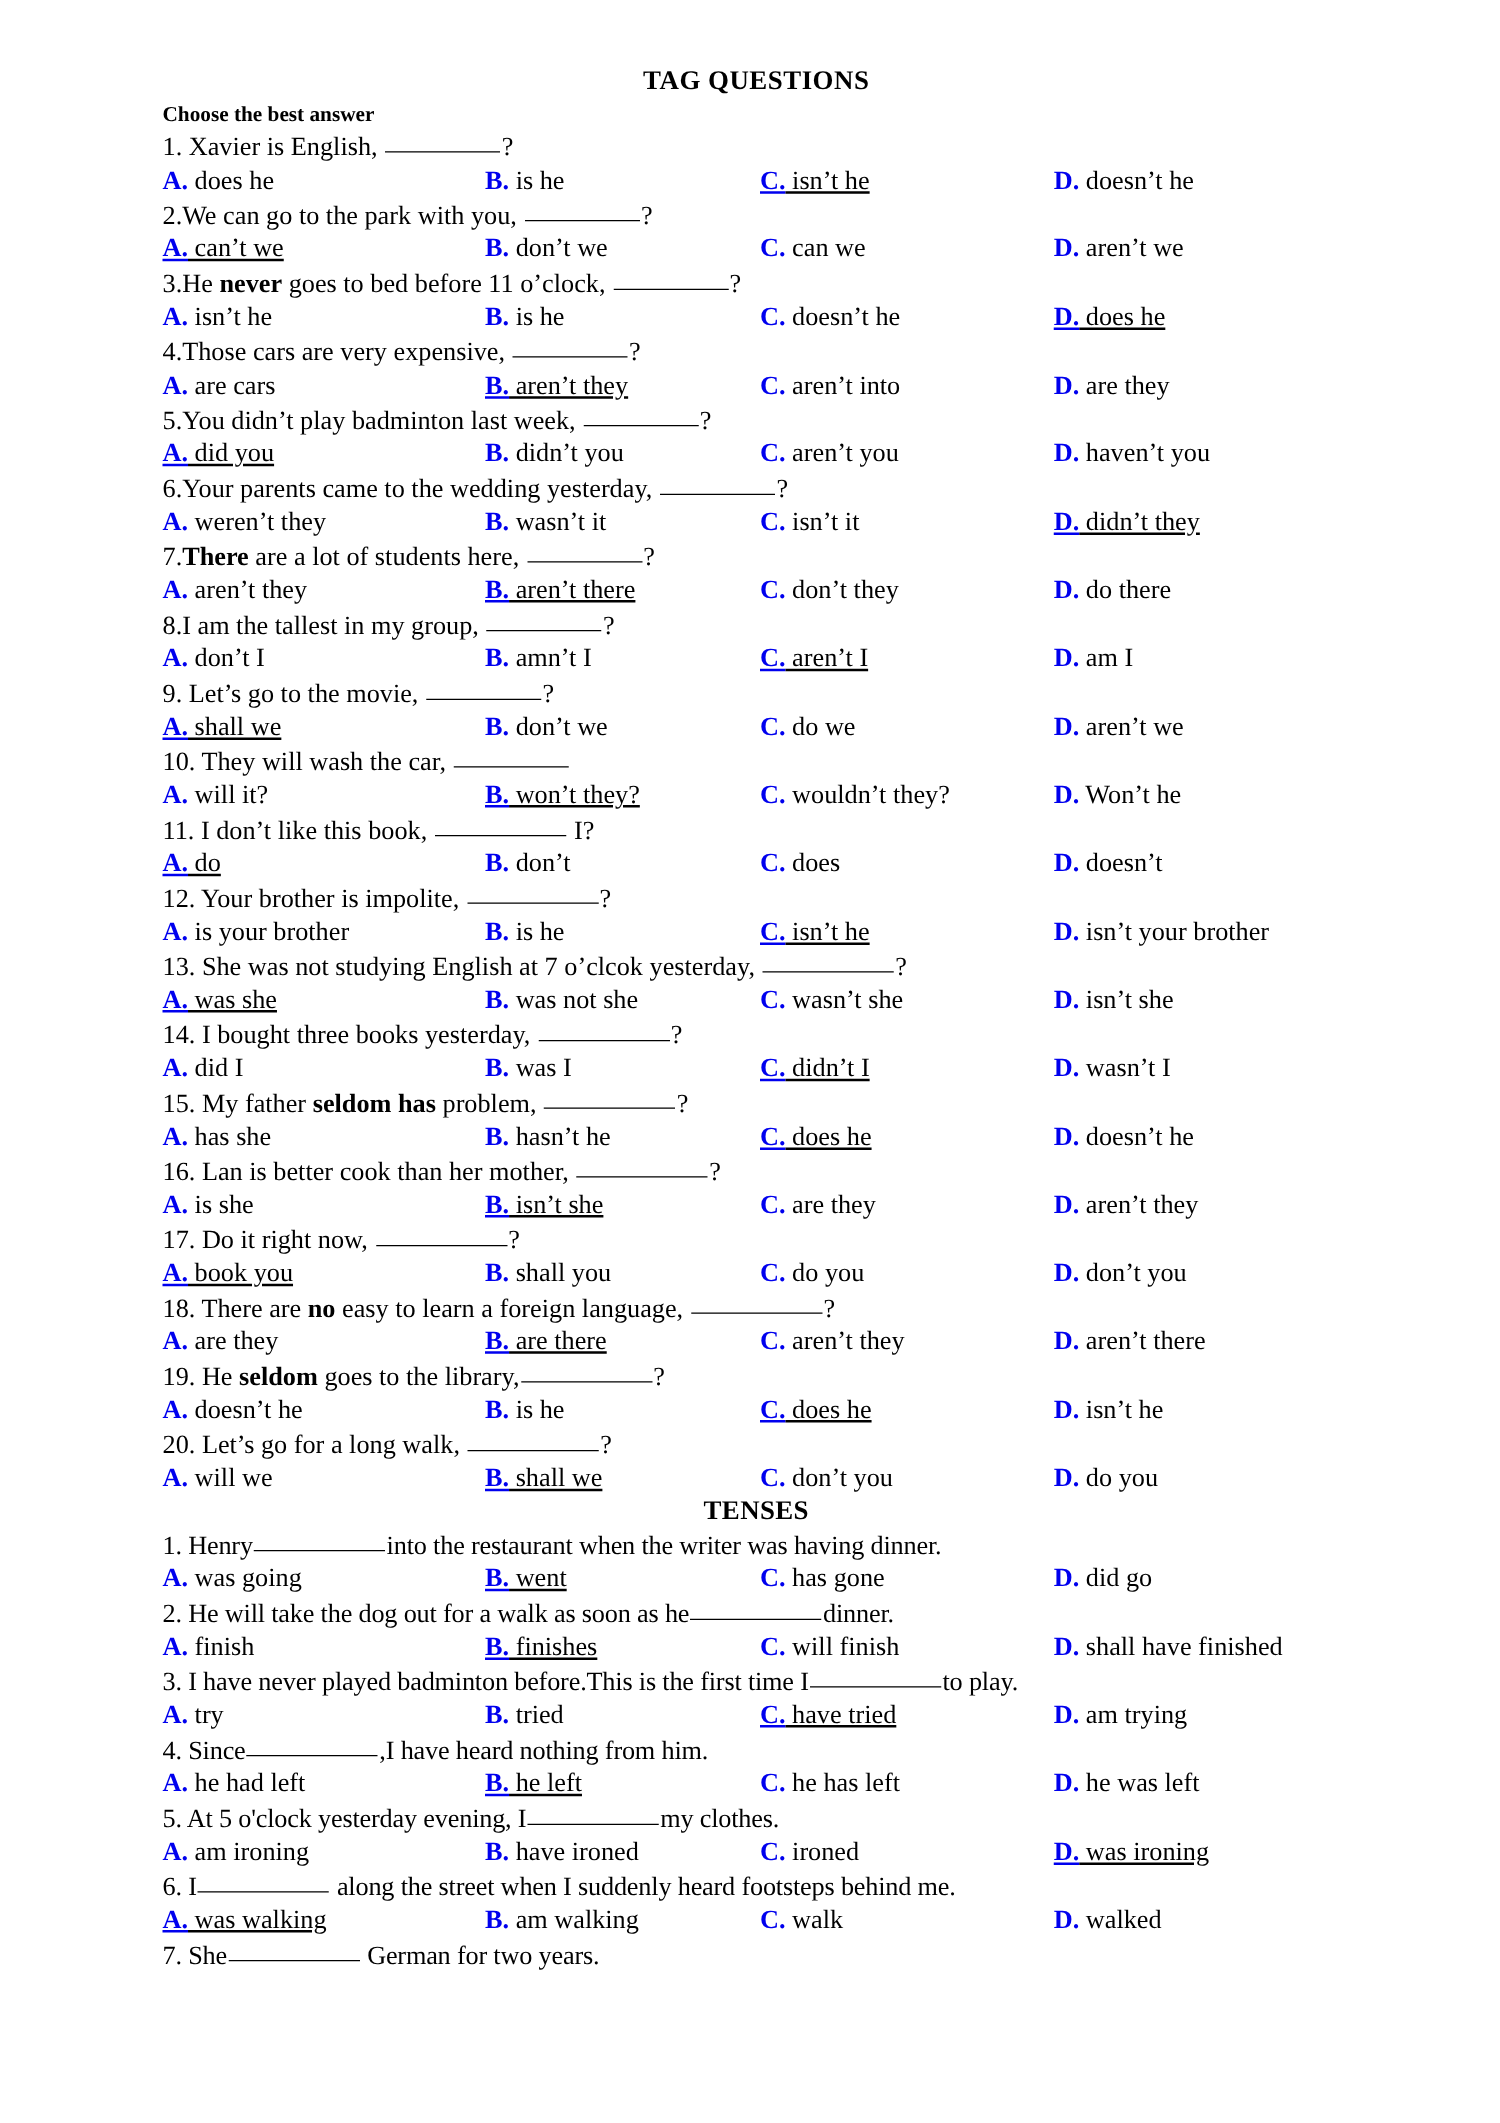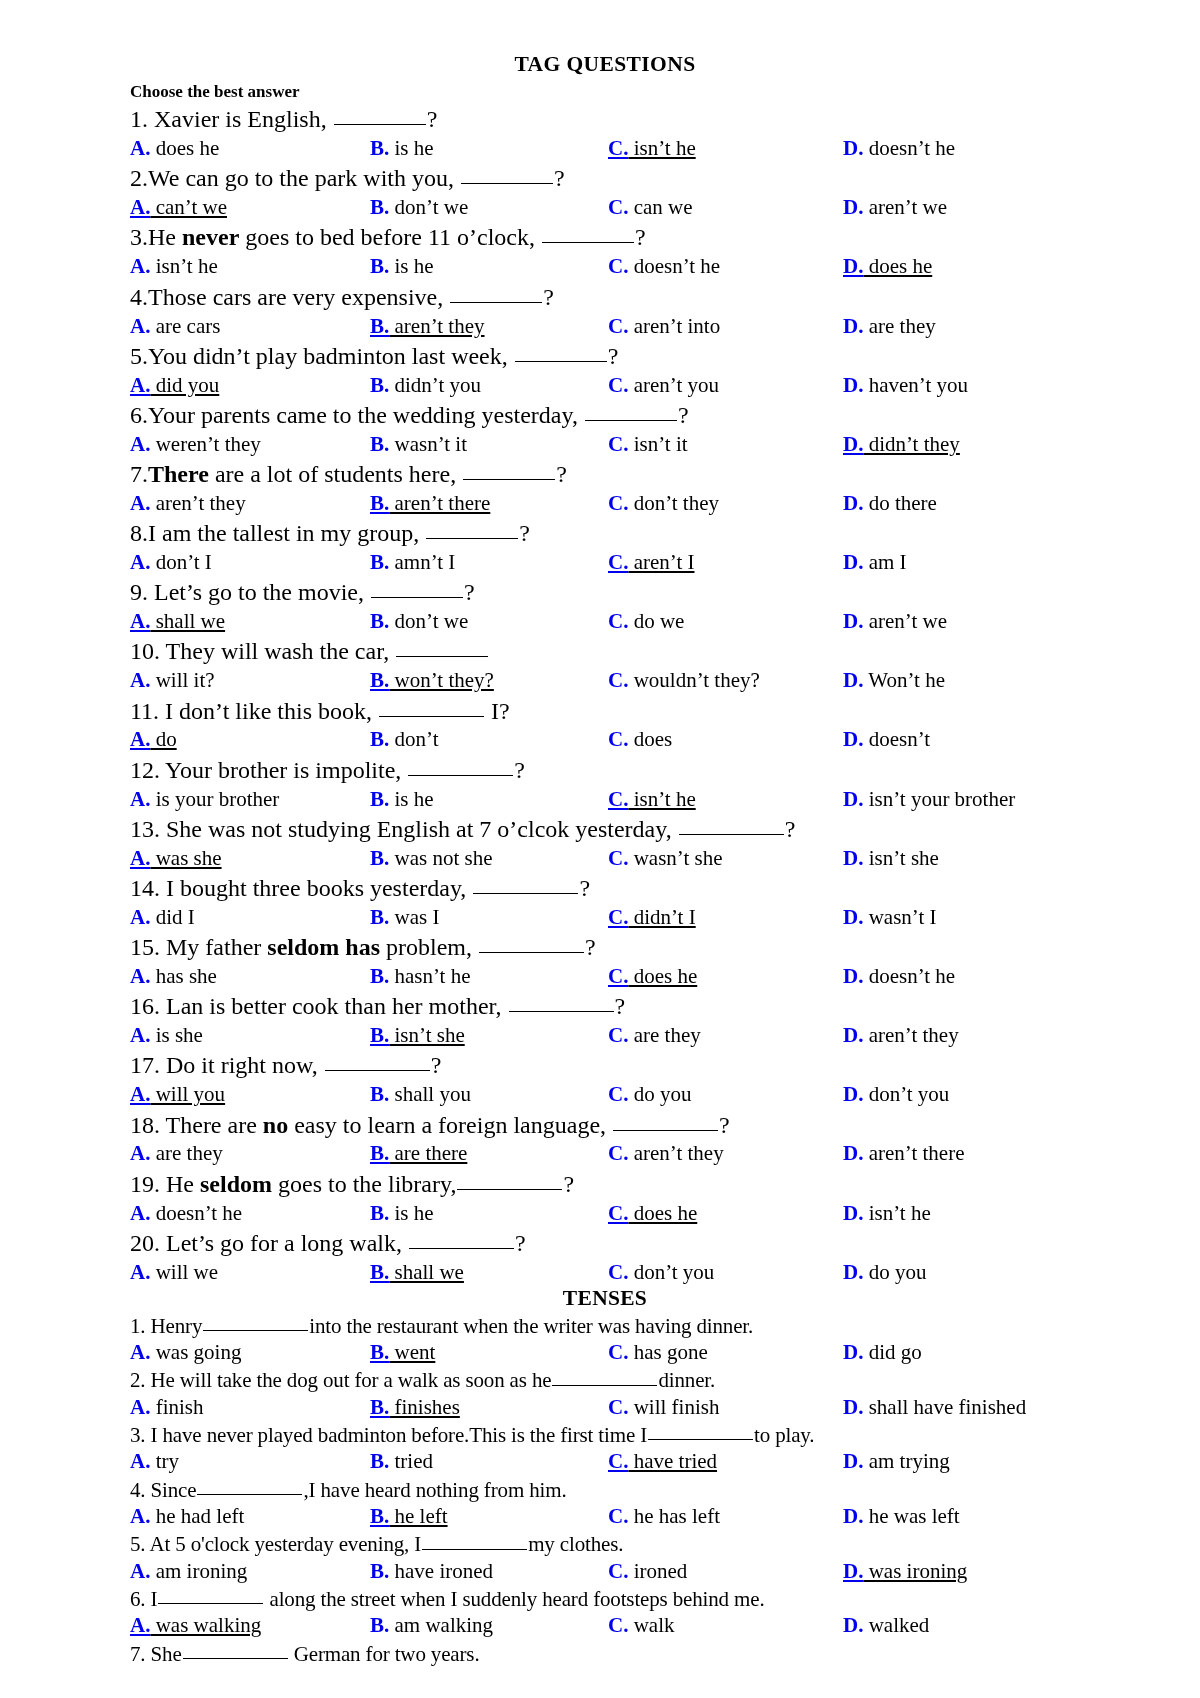--- a/index.html
+++ b/index.html
@@ -45,39 +45,39 @@
     margin: 0;
     padding: 1px 0 0 0;
   }
   .instruction {
     font-weight: bold;
     font-size: 17px;
     line-height: 1.26;
     margin: 0;
   }
   .q-line {
-    font-size: 24px;
+    font-size: 21px;
     line-height: 1.245;
     white-space: nowrap;
     margin: 0;
   }
   .opts {
     font-size: 21px;
     line-height: 1.245;
     position: relative;
     height: 26.2px;
     margin: 0;
   }
   .opt {
     position: absolute;
     top: 0;
     white-space: nowrap;
   }
   .opt.c1 { left: 0px; }
-  .opt.c2 { left: 240px; }
+  .opt.c2 { left: 258px; }
   .opt.c3 { left: 478px; }
   .opt.c4 { left: 713px; }
   .ltr {
     color: #0000ee;
     font-weight: bold;
   }
   .ans { color: #000000; }
   .opt.correct .ltr,
   .opt.correct .ans {
     text-decoration: underline;
@@ -216,21 +216,21 @@
         </div>
         <div class="q-line"><span>16.</span><span> Lan is better cook than her mother, </span><span class="blank" style="width: 105px;"></span><span>?</span></div>
         <div class="opts">
           <span class="opt c1"><span class="ltr">A.</span><span class="ans"> is she</span></span>
           <span class="opt c2 correct"><span class="ltr">B.</span><span class="ans"> isn’t she</span></span>
           <span class="opt c3"><span class="ltr">C.</span><span class="ans"> are they</span></span>
           <span class="opt c4"><span class="ltr">D.</span><span class="ans"> aren’t they</span></span>
         </div>
         <div class="q-line"><span>17.</span><span> Do it right now, </span><span class="blank" style="width: 105px;"></span><span>?</span></div>
         <div class="opts">
-          <span class="opt c1 correct"><span class="ltr">A.</span><span class="ans"> will you</span></span>
+          <span class="opt c1 correct"><span class="ltr">A.</span><span class="ans"> book you</span></span>
           <span class="opt c2"><span class="ltr">B.</span><span class="ans"> shall you</span></span>
           <span class="opt c3"><span class="ltr">C.</span><span class="ans"> do you</span></span>
           <span class="opt c4"><span class="ltr">D.</span><span class="ans"> don’t you</span></span>
         </div>
         <div class="q-line"><span>18.</span><span> There are </span><span class="b">no</span><span> easy to learn a foreign language, </span><span class="blank" style="width: 105px;"></span><span>?</span></div>
         <div class="opts">
           <span class="opt c1"><span class="ltr">A.</span><span class="ans"> are they</span></span>
           <span class="opt c2 correct"><span class="ltr">B.</span><span class="ans"> are there</span></span>
           <span class="opt c3"><span class="ltr">C.</span><span class="ans"> aren’t they</span></span>
           <span class="opt c4"><span class="ltr">D.</span><span class="ans"> aren’t there</span></span>

